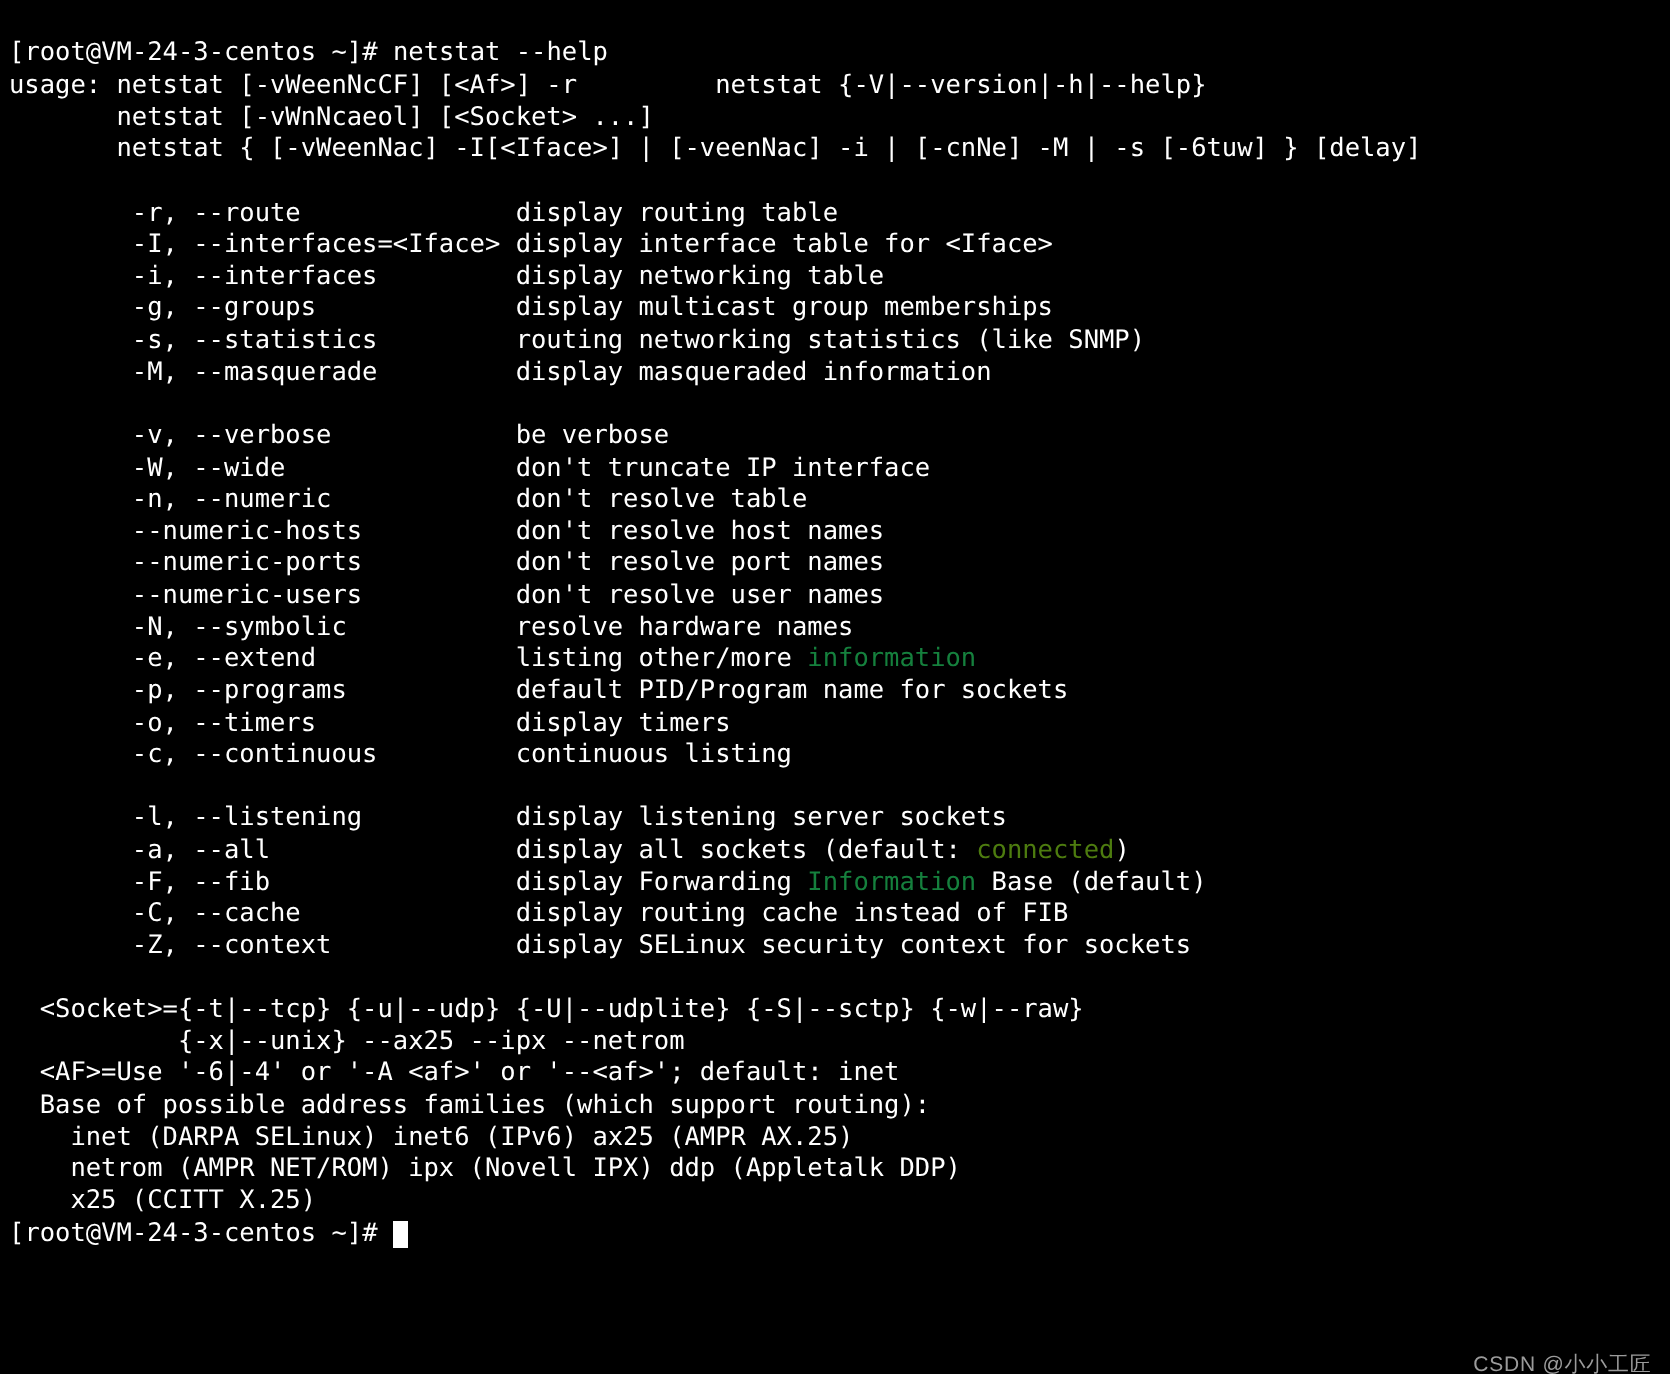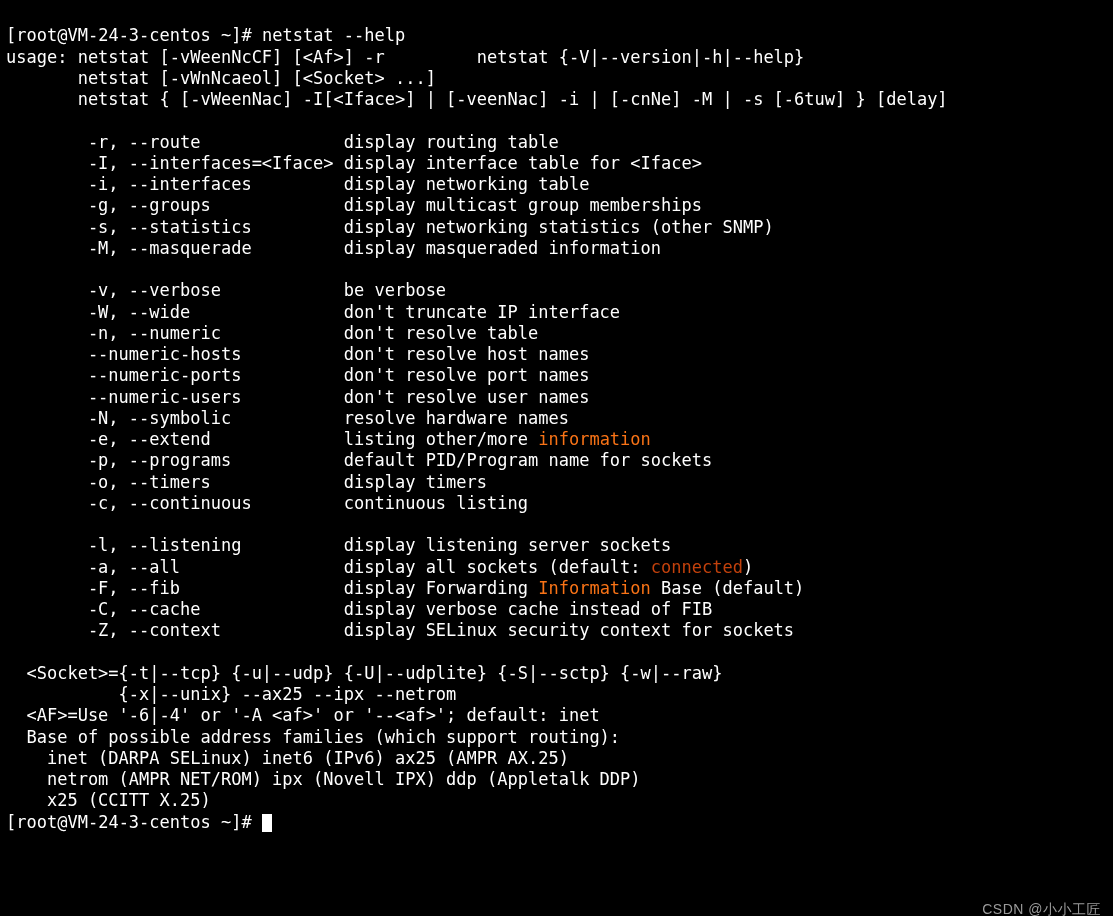--- a/index.html
+++ b/index.html
@@ -13,22 +13,22 @@
     width: 1113px;
     height: 916px;
     overflow: hidden;
   }
   .terminal {
     white-space: pre;
     padding: 4px 6px;
     height: 100%;
     position: relative;
   }
-  .cyan { color: #f97316; }
-  .green { color: #c2410c; }
+  .cyan { color: #15803d; }
+  .green { color: #4d7c0f; }
   .cursor {
     display: inline-block;
     width: 10px;
     height: 18px;
     background: #ffffff;
     vertical-align: text-bottom;
   }
   .watermark {
     position: absolute;
     right: 12px;
@@ -45,39 +45,39 @@
 <div class="terminal">
 <span><span>[</span><span>root</span><span>@</span><span>VM-24-3-centos</span><span> ~</span><span>]# </span><span>netstat --help</span></span>
 <span>usage: netstat [-vWeenNcCF] [&lt;Af&gt;] -r         netstat {-V|--version|-h|--help}</span>
 <span>       netstat [-vWnNcaeol] [&lt;Socket&gt; ...]</span>
 <span>       netstat { [-vWeenNac] -I[&lt;Iface&gt;] | [-veenNac] -i | [-cnNe] -M | -s [-6tuw] } [delay]</span>
 
 <span>        -r, --route              display routing table</span>
 <span>        -I, --interfaces=&lt;Iface&gt; display interface table for &lt;Iface&gt;</span>
 <span>        -i, --interfaces         display networking table</span>
 <span>        -g, --groups             display multicast group memberships</span>
-<span>        -s, --statistics         display networking statistics (other SNMP)</span>
+<span>        -s, --statistics         routing networking statistics (like SNMP)</span>
 <span>        -M, --masquerade         display masqueraded information</span>
 
 <span>        -v, --verbose            be verbose</span>
 <span>        -W, --wide               don't truncate IP interface</span>
 <span>        -n, --numeric            don't resolve table</span>
 <span>        --numeric-hosts          don't resolve host names</span>
 <span>        --numeric-ports          don't resolve port names</span>
 <span>        --numeric-users          don't resolve user names</span>
 <span>        -N, --symbolic           resolve hardware names</span>
 <span><span>        -e, --extend             listing other/more </span><span class="cyan">information</span></span>
 <span>        -p, --programs           default PID/Program name for sockets</span>
 <span>        -o, --timers             display timers</span>
 <span>        -c, --continuous         continuous listing</span>
 
 <span>        -l, --listening          display listening server sockets</span>
 <span><span>        -a, --all                display all sockets (default: </span><span class="green">connected</span><span>)</span></span>
 <span><span>        -F, --fib                display Forwarding </span><span class="cyan">Information</span><span> Base (default)</span></span>
-<span>        -C, --cache              display verbose cache instead of FIB</span>
+<span>        -C, --cache              display routing cache instead of FIB</span>
 <span>        -Z, --context            display SELinux security context for sockets</span>
 
 <span>  &lt;Socket&gt;={-t|--tcp} {-u|--udp} {-U|--udplite} {-S|--sctp} {-w|--raw}</span>
 <span>           {-x|--unix} --ax25 --ipx --netrom</span>
 <span>  &lt;AF&gt;=Use '-6|-4' or '-A &lt;af&gt;' or '--&lt;af&gt;'; default: inet</span>
 <span>  Base of possible address families (which support routing):</span>
 <span>    inet (DARPA SELinux) inet6 (IPv6) ax25 (AMPR AX.25)</span>
 <span>    netrom (AMPR NET/ROM) ipx (Novell IPX) ddp (Appletalk DDP)</span>
 <span>    x25 (CCITT X.25)</span>
 <span><span>[</span><span>root</span><span>@</span><span>VM-24-3-centos</span><span> ~</span><span>]# </span><span class="cursor"></span></span>

